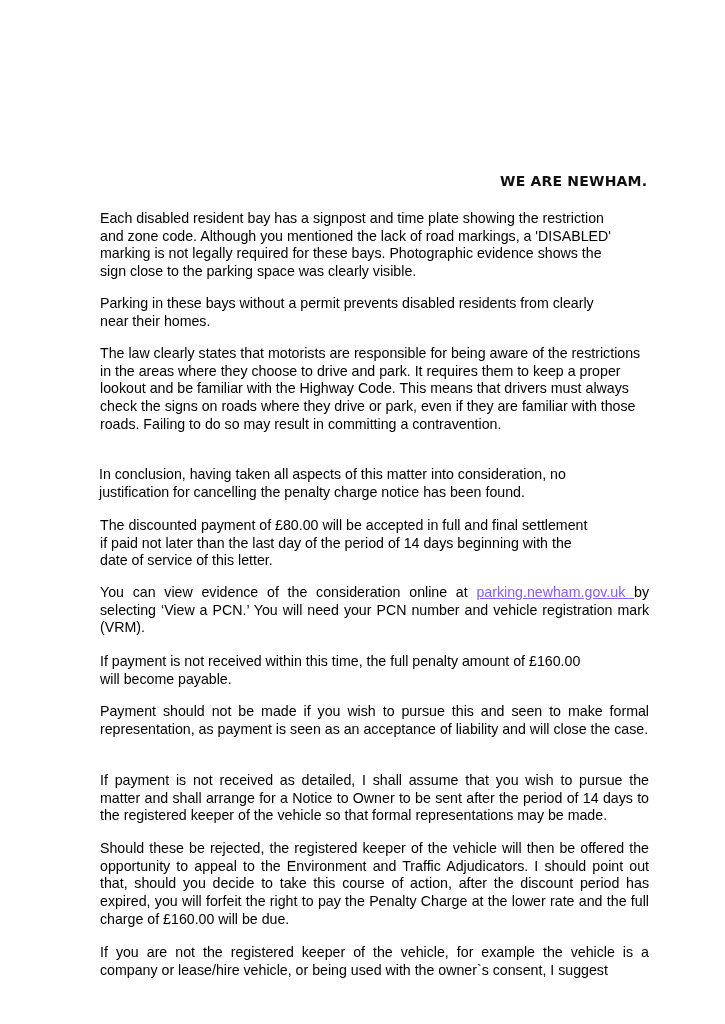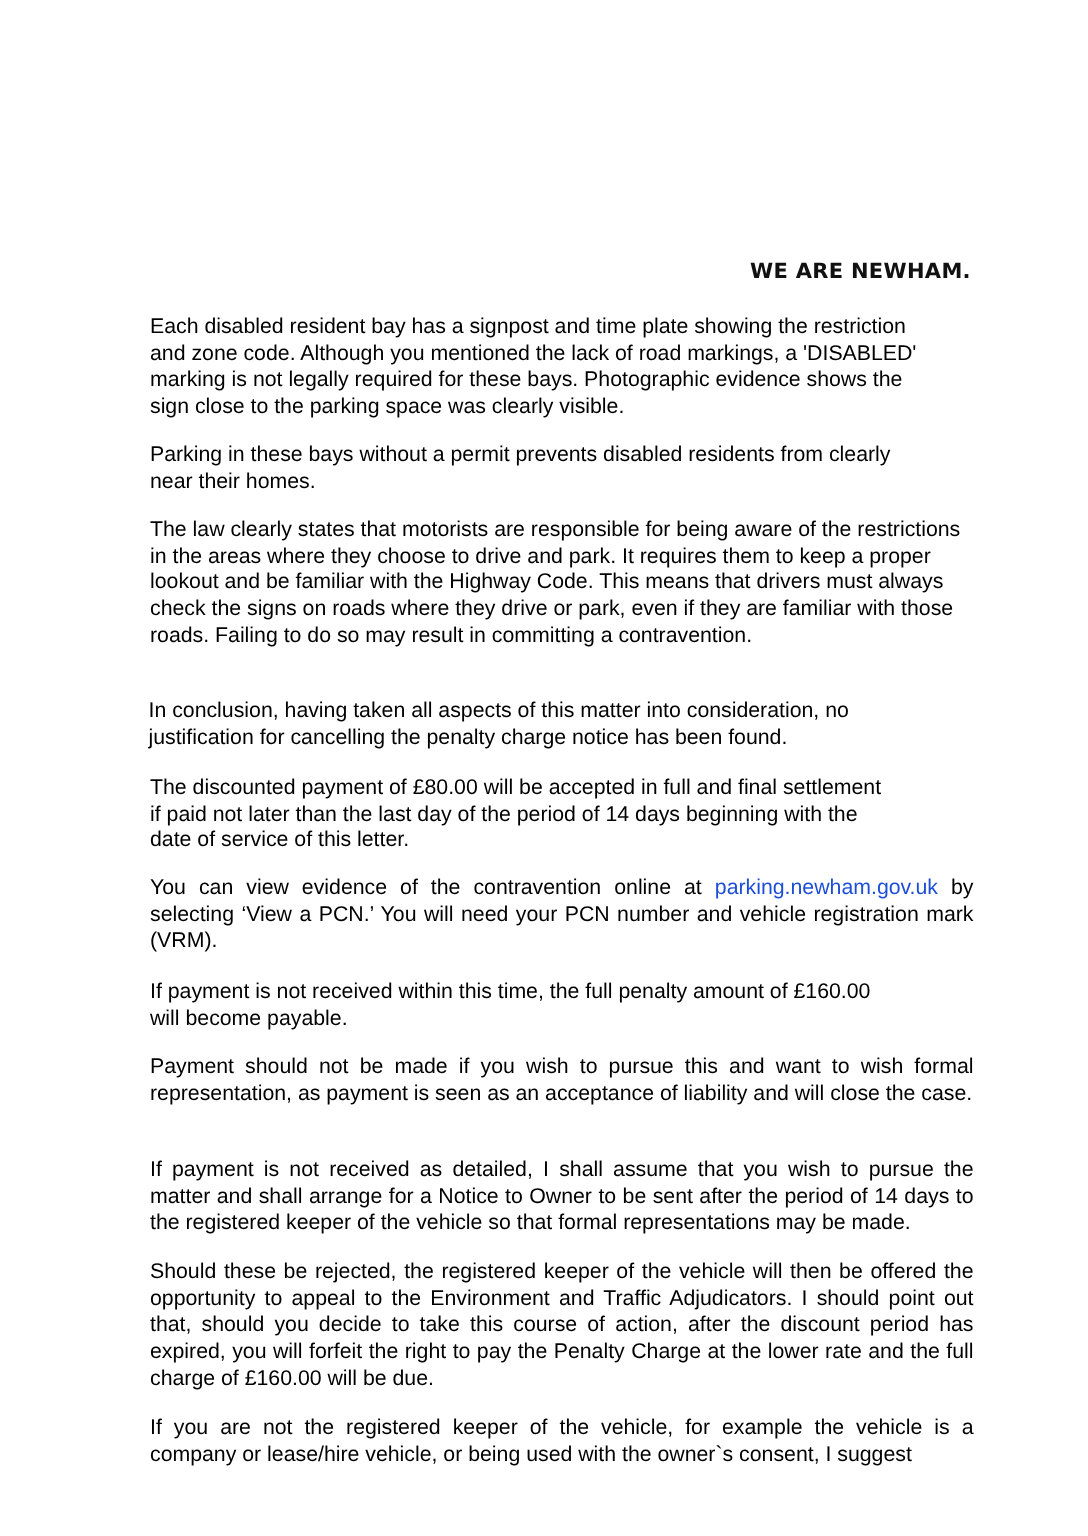--- a/index.html
+++ b/index.html
@@ -34,45 +34,46 @@
       line-height: 17.7px;
       margin: 12px;
     }
     .para.justify {
       text-align: justify;
       text-align-last: left;
     }
     .para.narrow { width: 522px; }
     .para.bold { font-weight: normal; }
     .link {
-      color: #1d4ed8;
+      color: #8b5cf6;
+      text-decoration: underline;
     }
   </style>
 </head>
 <body>
 
 <div>
 
   <div class="logo">WE ARE NEWHAM.</div>
 
   <p class="para narrow" style="top:198px;">Each disabled resident bay has a signpost and time plate showing the restriction and zone code. Although you mentioned the lack of road markings, a 'DISABLED' marking is not legally required for these bays. Photographic evidence shows the sign close to the parking space was clearly visible.</p>
 
   <p class="para narrow" style="top:283px;">Parking in these bays without a permit prevents disabled residents from clearly near their homes.</p>
 
   <p class="para" style="top:333px; width:545px;">The law clearly states that motorists are responsible for being aware of the restrictions in the areas where they choose to drive and park. It requires them to keep a proper lookout and be familiar with the Highway Code. This means that drivers must always check the signs on roads where they drive or park, even if they are familiar with those roads. Failing to do so may result in committing a contravention.</p>
 
   <p class="para" style="top:454px; left:87px; width:500px;">In conclusion, having taken all aspects of this matter into consideration, no justification for cancelling the penalty charge notice has been found.</p>
 
   <p class="para bold" style="top:505px; width:490px;">The discounted payment of £80.00 will be accepted in full and final settlement if paid not later than the last day of the period of 14 days beginning with the date of service of this letter.</p>
 
-  <p class="para justify" style="top:572px;"><span>You can view evidence of the contravention online at </span><a class="link">parking.newham.gov.uk </a><span>by selecting ‘View a PCN.’ You will need your PCN number and vehicle registration mark (VRM).</span></p>
+  <p class="para justify" style="top:572px;"><span>You can view evidence of the consideration online at </span><a class="link">parking.newham.gov.uk </a><span>by selecting ‘View a PCN.’ You will need your PCN number and vehicle registration mark (VRM).</span></p>
 
   <p class="para" style="top:641px; width:500px;">If payment is not received within this time, the full penalty amount of £160.00 will become payable.</p>
 
-  <p class="para justify" style="top:691px;">Payment should not be made if you wish to pursue this and want to wish formal representation, as payment is seen as an acceptance of liability and will close the case.</p>
+  <p class="para justify" style="top:691px;">Payment should not be made if you wish to pursue this and seen to make formal representation, as payment is seen as an acceptance of liability and will close the case.</p>
 
   <p class="para justify" style="top:760px;">If payment is not received as detailed, I shall assume that you wish to pursue the matter and shall arrange for a Notice to Owner to be sent after the period of 14 days to the registered keeper of the vehicle so that formal representations may be made.</p>
 
   <p class="para justify" style="top:828px;">Should these be rejected, the registered keeper of the vehicle will then be offered the opportunity to appeal to the Environment and Traffic Adjudicators. I should point out that, should you decide to take this course of action, after the discount period has expired, you will forfeit the right to pay the Penalty Charge at the lower rate and the full charge of £160.00 will be due.</p>
 
   <p class="para justify" style="top:932px;">If you are not the registered keeper of the vehicle, for example the vehicle is a company or lease/hire vehicle, or being used with the owner`s consent, I suggest</p>
 
 </div>
 
 </body></html>

